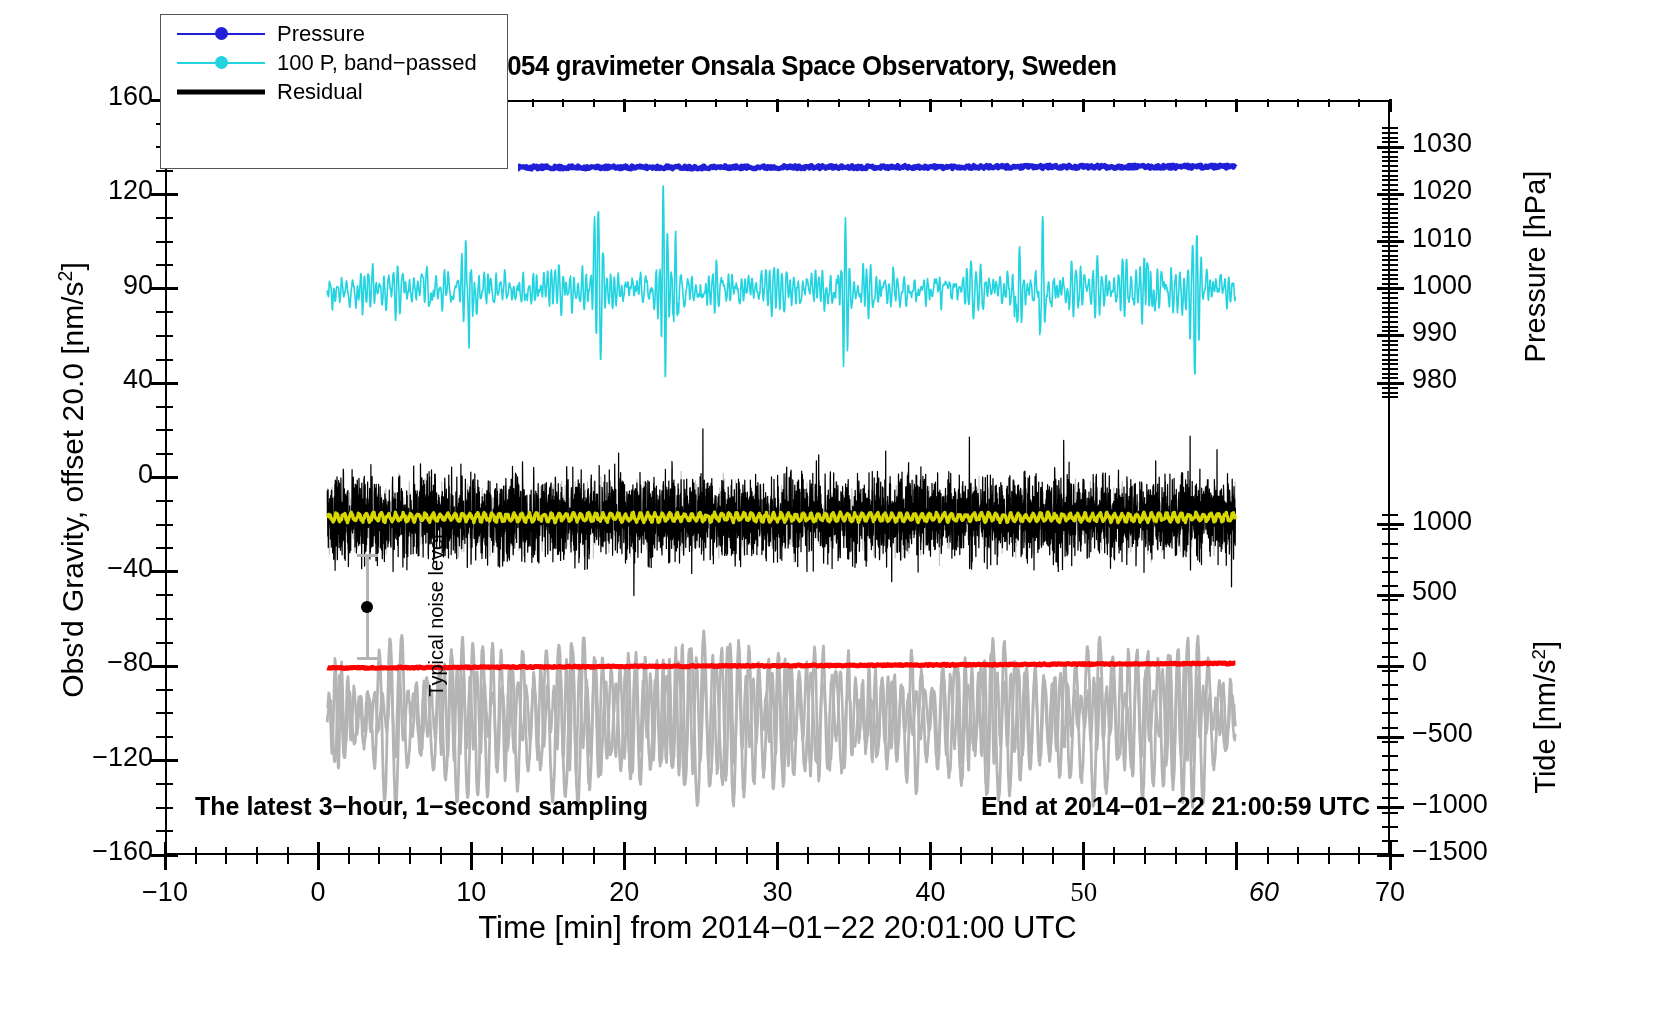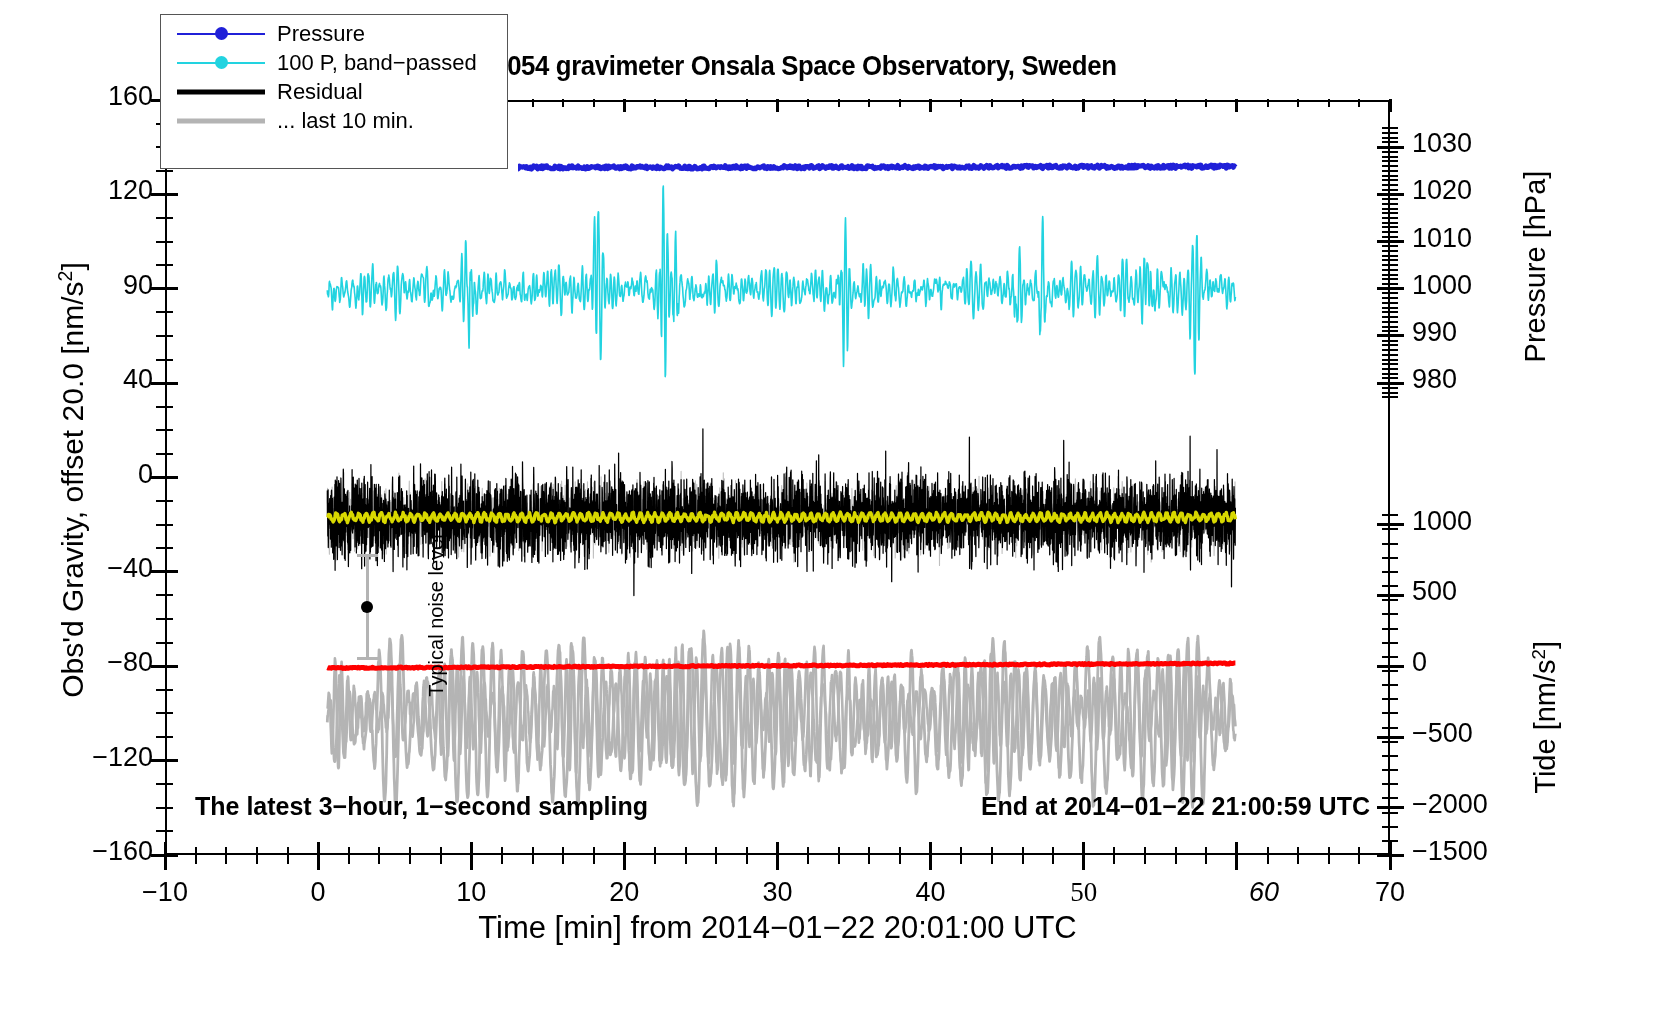--- a/index.html
+++ b/index.html
@@ -319,21 +319,21 @@
       <div class="tick-major" style="left: 1390px; top: 593.969px; width: 14px; height: 3px;"></div>
       <div class="ticklabel right" style="left: 1412px; top: 576.469px; width: 108px;">500</div>
       <div class="tick-major" style="left: 1377px; top: 664.75px; width: 13px; height: 3px;"></div>
       <div class="tick-major" style="left: 1390px; top: 664.75px; width: 14px; height: 3px;"></div>
       <div class="ticklabel right" style="left: 1412px; top: 647.25px; width: 108px;">0</div>
       <div class="tick-major" style="left: 1377px; top: 735.531px; width: 13px; height: 3px;"></div>
       <div class="tick-major" style="left: 1390px; top: 735.531px; width: 14px; height: 3px;"></div>
       <div class="ticklabel right" style="left: 1412px; top: 718.031px; width: 108px;">−500</div>
       <div class="tick-major" style="left: 1377px; top: 806.312px; width: 13px; height: 3px;"></div>
       <div class="tick-major" style="left: 1390px; top: 806.312px; width: 14px; height: 3px;"></div>
-      <div class="ticklabel right" style="left: 1412px; top: 788.812px; width: 108px;">−2000</div>
+      <div class="ticklabel right" style="left: 1412px; top: 788.812px; width: 108px;">−1000</div>
       <div class="tick-major" style="left: 1377px; top: 853.5px; width: 13px; height: 3px;"></div>
       <div class="tick-major" style="left: 1390px; top: 853.5px; width: 14px; height: 3px;"></div>
       <div class="ticklabel right" style="left: 1412px; top: 836px; width: 108px;">−1500</div>
       <div class="tick-major" style="left: 1390px; top: 854px; width: 8px; height: 2px;"></div>
       <div class="tick-major" style="left: 1382px; top: 854px; width: 8px; height: 2px;"></div>
       <div class="tick-major" style="left: 1390px; top: 839.844px; width: 8px; height: 2px;"></div>
       <div class="tick-major" style="left: 1382px; top: 839.844px; width: 8px; height: 2px;"></div>
       <div class="tick-major" style="left: 1390px; top: 825.688px; width: 8px; height: 2px;"></div>
       <div class="tick-major" style="left: 1382px; top: 825.688px; width: 8px; height: 2px;"></div>
       <div class="tick-major" style="left: 1390px; top: 811.531px; width: 8px; height: 2px;"></div>
@@ -528,21 +528,15 @@
           <div class="ldot" style="background: rgb(34, 211, 224);"></div>
         </div>
         <span class="legend-label">100 P, band−passed</span>
       </div>
       <div class="legend-row">
         <div class="legend-sample">
           <div class="lseg" style="height: 5px; background: rgb(0, 0, 0);"></div>
         </div>
         <span class="legend-label">Residual</span>
       </div>
-      <div class="legend-row">
-        <div class="legend-sample">
-          <div class="lseg" style="height: 5px; background: rgb(180, 180, 180);"></div>
-        </div>
-        <span class="legend-label">... last 10 min.</span>
-      </div>
     </div>
 
 </div>
 
 </body></html>

